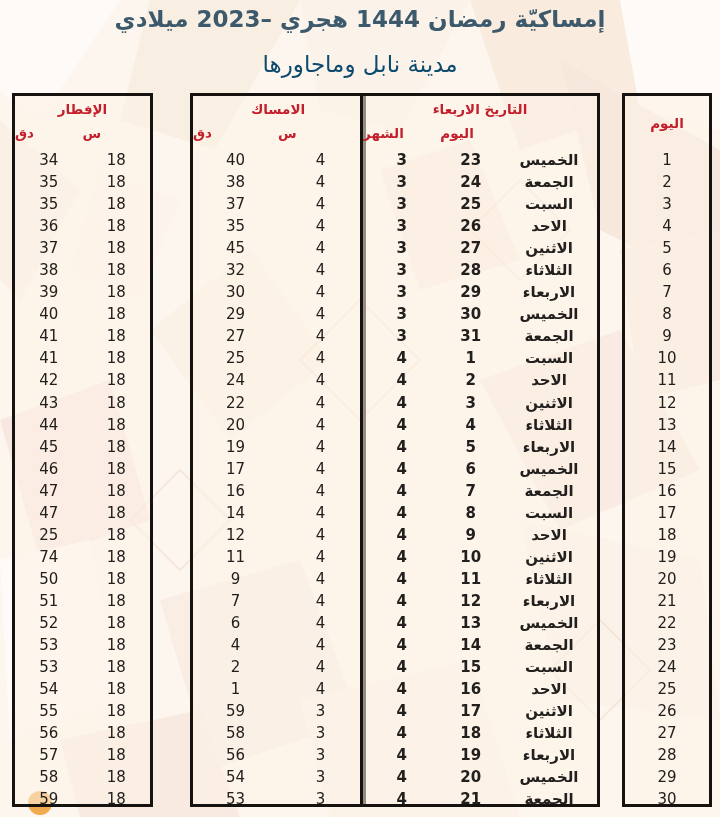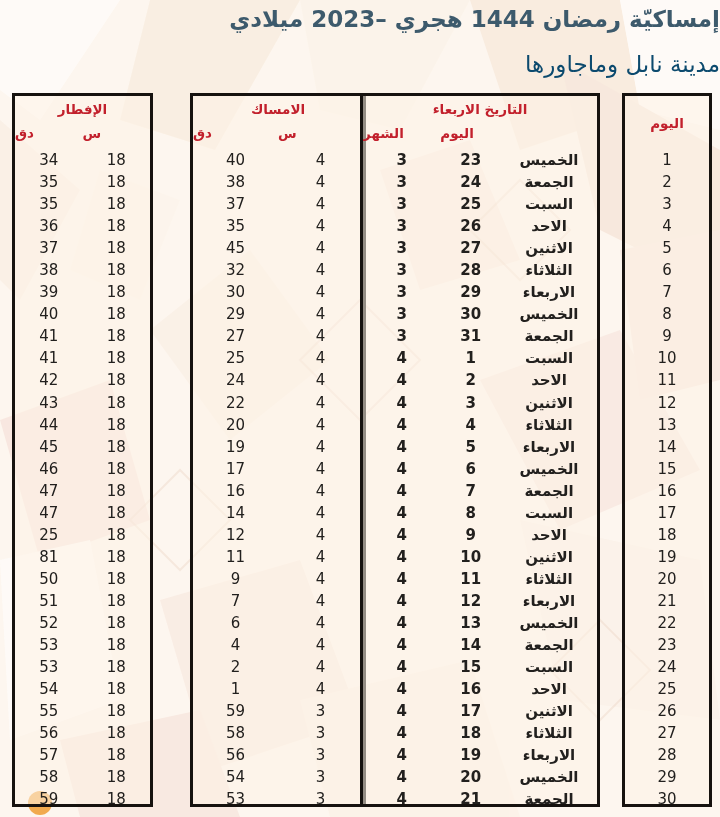--- a/index.html
+++ b/index.html
@@ -24,20 +24,21 @@
     z-index: 0;
   }
   #bg-layer svg { display: block; width: 720px; height: 817px; }
 
   
   #header {
     position: absolute;
     top: 0; left: 0;
     width: 720px;
     z-index: 3;
+    text-align: center;
     padding-top: 5px;
     box-sizing: border-box;
   }
   #title-main {
     font-size: 23px;
     font-weight: bold;
     color: #3d5a6c;
     line-height: 1.25;
     letter-spacing: 0px;
     direction: rtl;
@@ -268,21 +269,21 @@
         <div class="row">
           <span class="c-h">18</span>
           <span class="c-m">47</span>
         </div>
         <div class="row">
           <span class="c-h">18</span>
           <span class="c-m">25</span>
         </div>
         <div class="row">
           <span class="c-h">18</span>
-          <span class="c-m">81</span>
+          <span class="c-m">74</span>
         </div>
         <div class="row">
           <span class="c-h">18</span>
           <span class="c-m">50</span>
         </div>
         <div class="row">
           <span class="c-h">18</span>
           <span class="c-m">51</span>
         </div>
         <div class="row">

